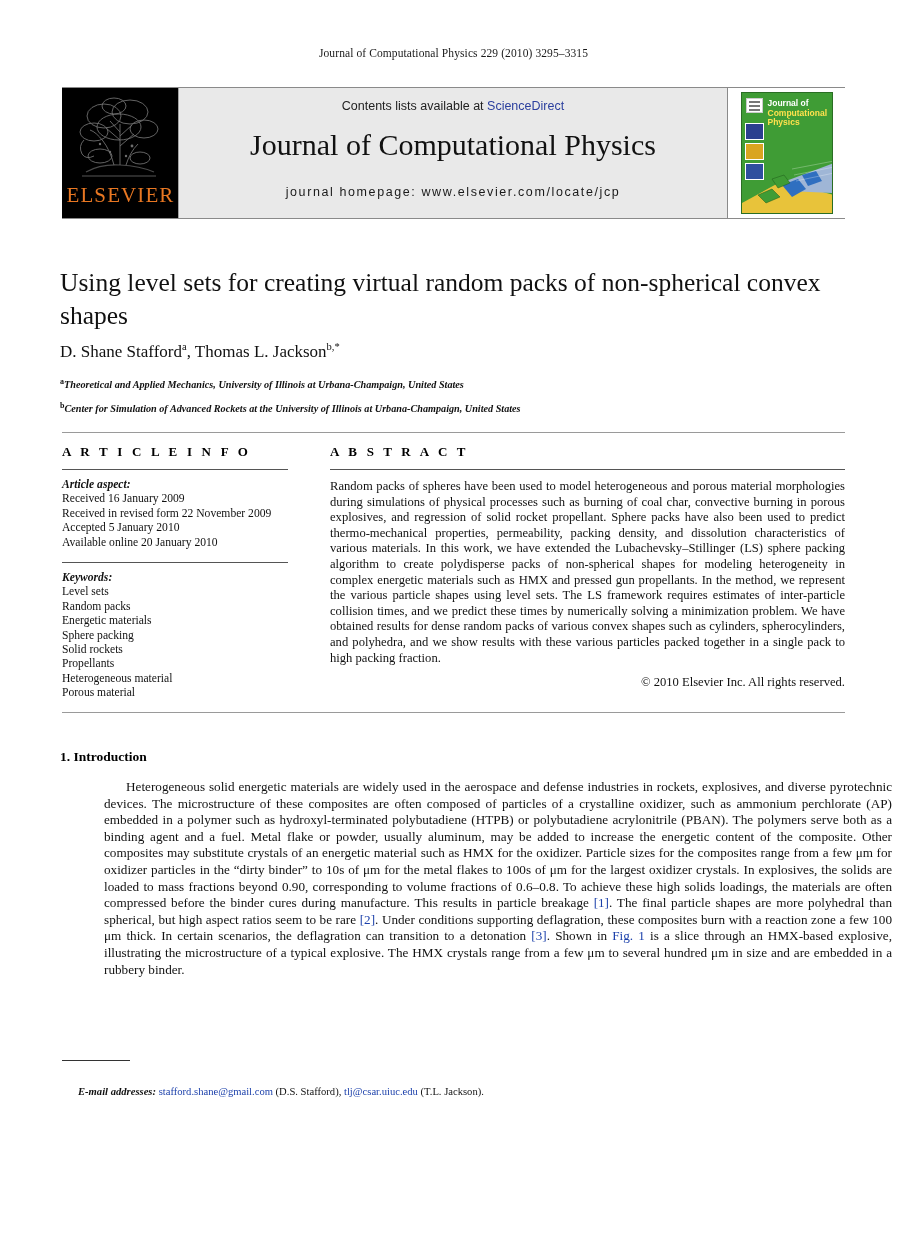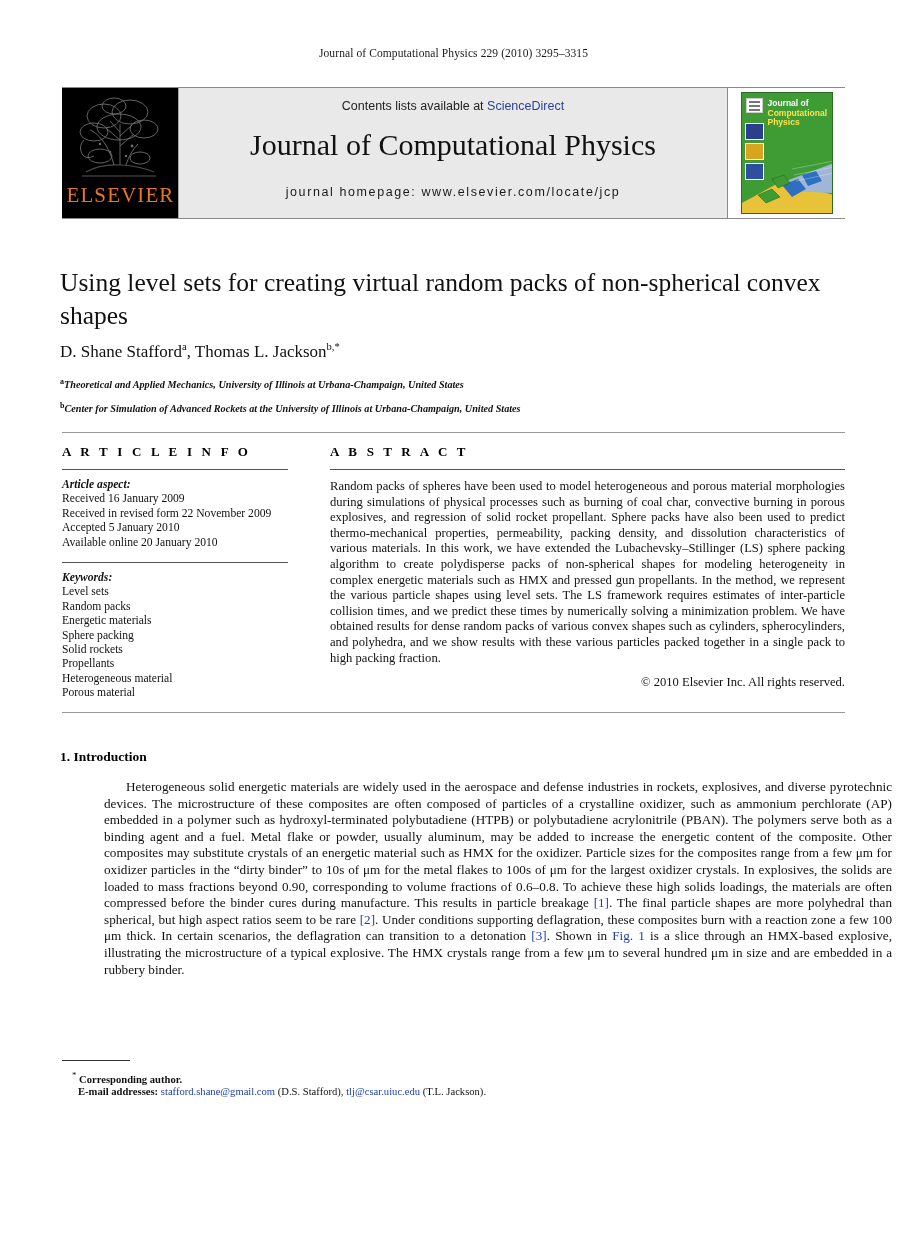--- a/index.html
+++ b/index.html
@@ -296,21 +296,21 @@
   }
   .fn-corr sup { font-weight: normal; }
   .fn-mail {
     position: absolute;
     left: 78px; top: 1085px;
     width: 700px;
     font-size: 10.6px;
     line-height: 14px;
     color: #111111;
   }
-  .fn-mail .lbl { font-weight: bold; }
+  .fn-mail .lbl { font-style: italic; font-weight: bold; }
   .issn-line {
     position: absolute;
     left: 60px; top: 1117px;
     width: 700px;
     font-size: 11.2px;
     line-height: 14.5px;
     font-weight: bold;
     color: #111111;
   }
 </style>
@@ -448,24 +448,20 @@
     <div class="abs-copy">© 2010 Elsevier Inc. All rights reserved.</div>
   </div>
 
   <div class="sec1-head">1. Introduction</div>
 
   <div class="body-text">
     <span>Heterogeneous solid energetic materials are widely used in the aerospace and defense industries in rockets, explosives, and diverse pyrotechnic devices. The microstructure of these composites are often composed of particles of a crystalline oxidizer, such as ammonium perchlorate (AP) embedded in a polymer such as hydroxyl-terminated polybutadiene (HTPB) or polybutadiene acrylonitrile (PBAN). The polymers serve both as a binding agent and a fuel. Metal flake or powder, usually aluminum, may be added to increase the energetic content of the composite. Other composites may substitute crystals of an energetic material such as HMX for the oxidizer. Particle sizes for the composites range from a few μm for oxidizer particles in the “dirty binder” to 10s of μm for the metal flakes to 100s of μm for the largest oxidizer crystals. In explosives, the solids are loaded to mass fractions beyond 0.90, corresponding to volume fractions of 0.6–0.8. To achieve these high solids loadings, the materials are often compressed before the binder cures during manufacture. This results in particle breakage </span><span class="lnk">[1]</span><span>. The final particle shapes are more polyhedral than spherical, but high aspect ratios seem to be rare </span><span class="lnk">[2]</span><span>. Under conditions supporting deflagration, these composites burn with a reaction zone a few 100 μm thick. In certain scenarios, the deflagration can transition to a detonation </span><span class="lnk">[3]</span><span>. Shown in </span><span class="lnk">Fig. 1</span><span> is a slice through an HMX-based explosive, illustrating the microstructure of a typical explosive. The HMX crystals range from a few μm to several hundred μm in size and are embedded in a rubbery binder.</span>
   </div>
 
   <div class="fn-rule"></div>
-  <div class="fn-corr">
-    <sup>*</sup>
-    <span>Corresponding author.</span>
-  </div>
   <div class="fn-mail">
     <span class="lbl">E-mail addresses:</span>
     <span class="lnk">stafford.shane@gmail.com</span>
     <span>(D.S. Stafford)</span>,
     <span class="lnk">tlj@csar.uiuc.edu</span>
     <span>(T.L. Jackson)</span>.
   </div>
 
 
 </div>

